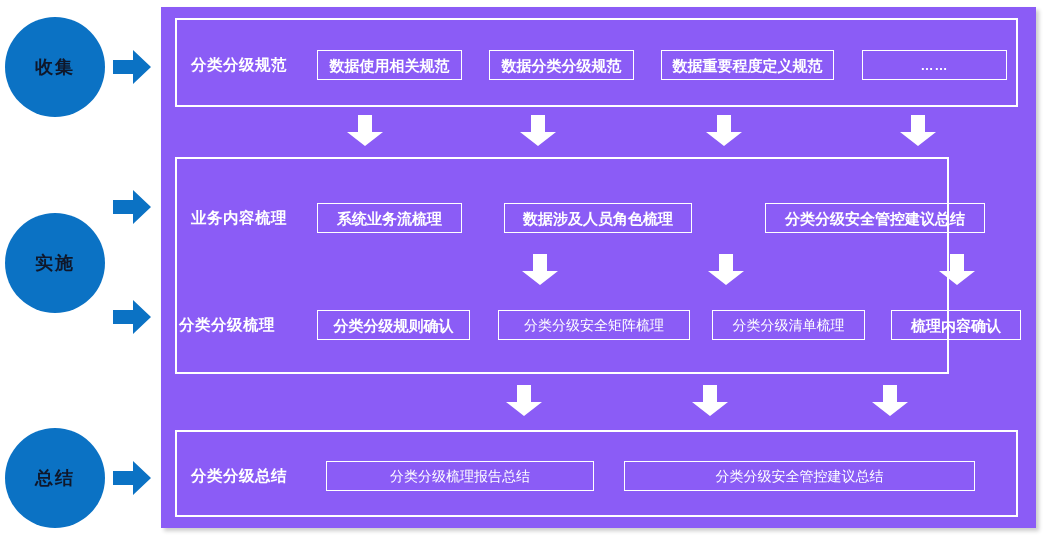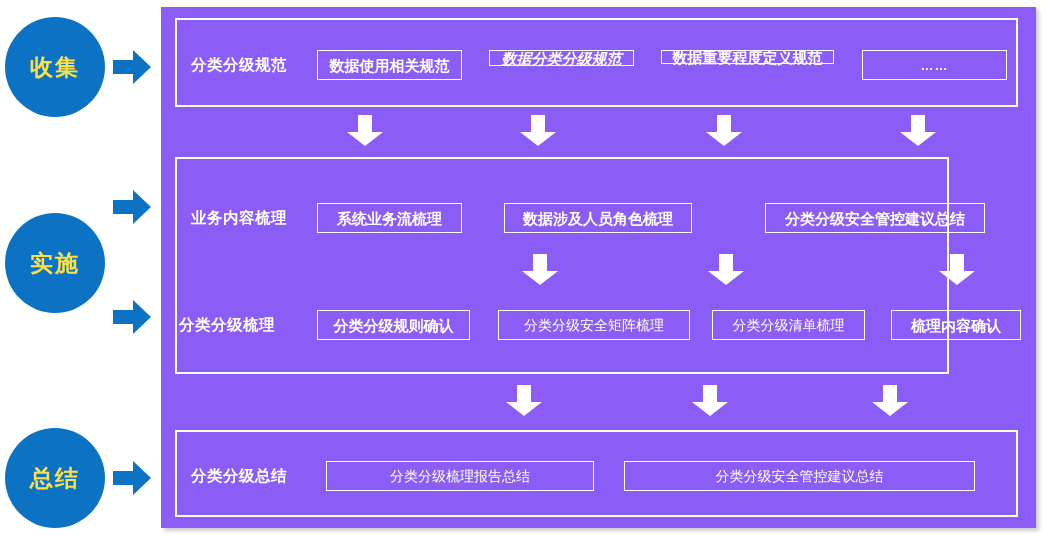--- a/index.html
+++ b/index.html
@@ -20,22 +20,22 @@
     background: #ffffff;
   }
 
   
   .stage-circle {
     position: absolute;
     width: 100px;
     height: 100px;
     border-radius: 50%;
     background: #0b72c4;
-    color: #fde047;
-    font-size: 23px;
+    color: #0f172a;
+    font-size: 18px;
     font-weight: bold;
     letter-spacing: 2px;
     display: flex;
     align-items: center;
     justify-content: center;
     box-sizing: border-box;
   }
   .stage-arrow {
     position: absolute;
     width: 38px;
@@ -126,22 +126,22 @@
     <svg width="38" height="34" viewBox="0 0 38 34">
       <path d="M0 10 H20 V0 L38 17 L20 34 V24 H0 Z" fill="#0b72c4"></path>
     </svg>
   </div>
 
   <div class="panel">
 
     <div class="group" style="left:14px; top:11px; width:843px; height:89px;">
       <div class="row-label" style="left:14px; top:37px;">分类分级规范</div>
       <div class="item-box bold" style="left:140px; top:30px; width:145px; height:30px;">数据使用相关规范</div>
-      <div class="item-box bold" style="left:312px; top:30px; width:145px; height:16px;font-style:italic;">数据分类分级规范</div>
-      <div class="item-box bold" style="left:484px; top:30px; width:173px; height:14px;">数据重要程度定义规范</div>
+      <div class="item-box bold" style="left:312px; top:30px; width:145px; height:30px;">数据分类分级规范</div>
+      <div class="item-box bold" style="left:484px; top:30px; width:173px; height:30px;">数据重要程度定义规范</div>
       <div class="item-box dots" style="left:685px; top:30px; width:145px; height:30px;">……</div>
     </div>
 
     <div class="down-arrow" style="left:186px; top:108px;">
       <svg width="36" height="31" viewBox="0 0 36 31">
         <path d="M11 0 H25 V17 H36 L18 31 L0 17 H11 Z" fill="#ffffff"></path>
       </svg>
     </div>
     <div class="down-arrow" style="left:359px; top:108px;">
       <svg width="36" height="31" viewBox="0 0 36 31">

